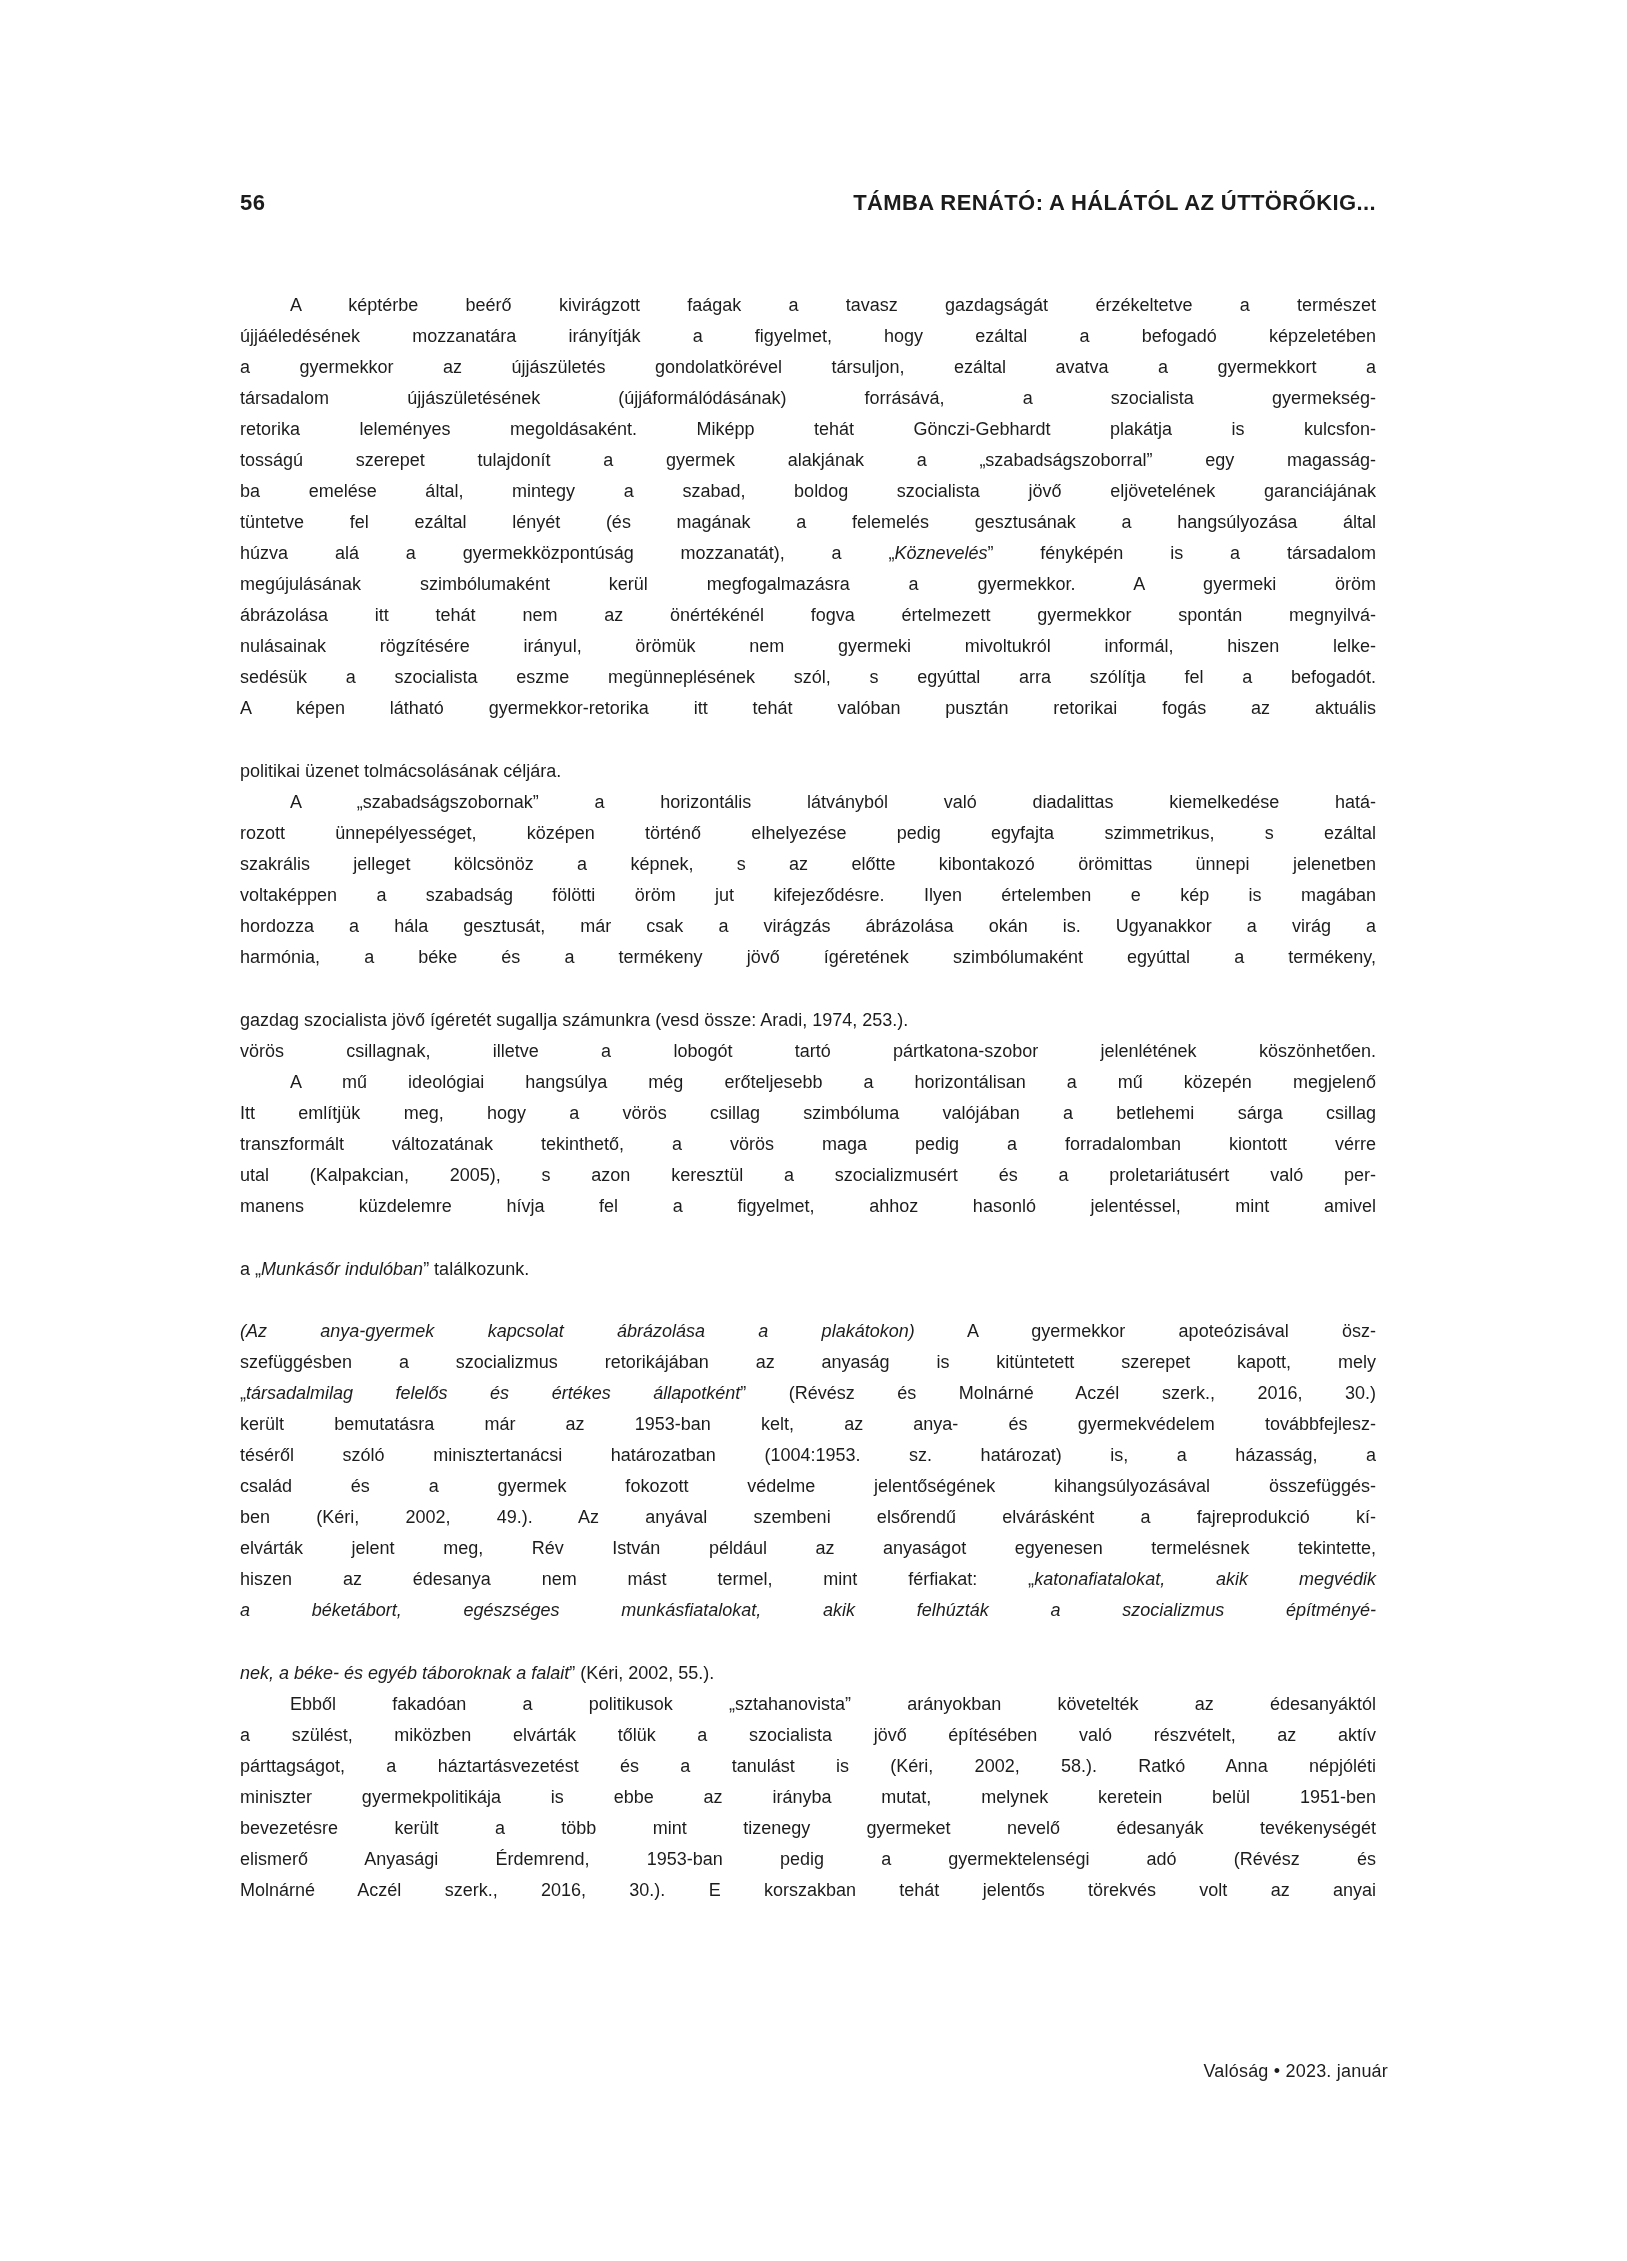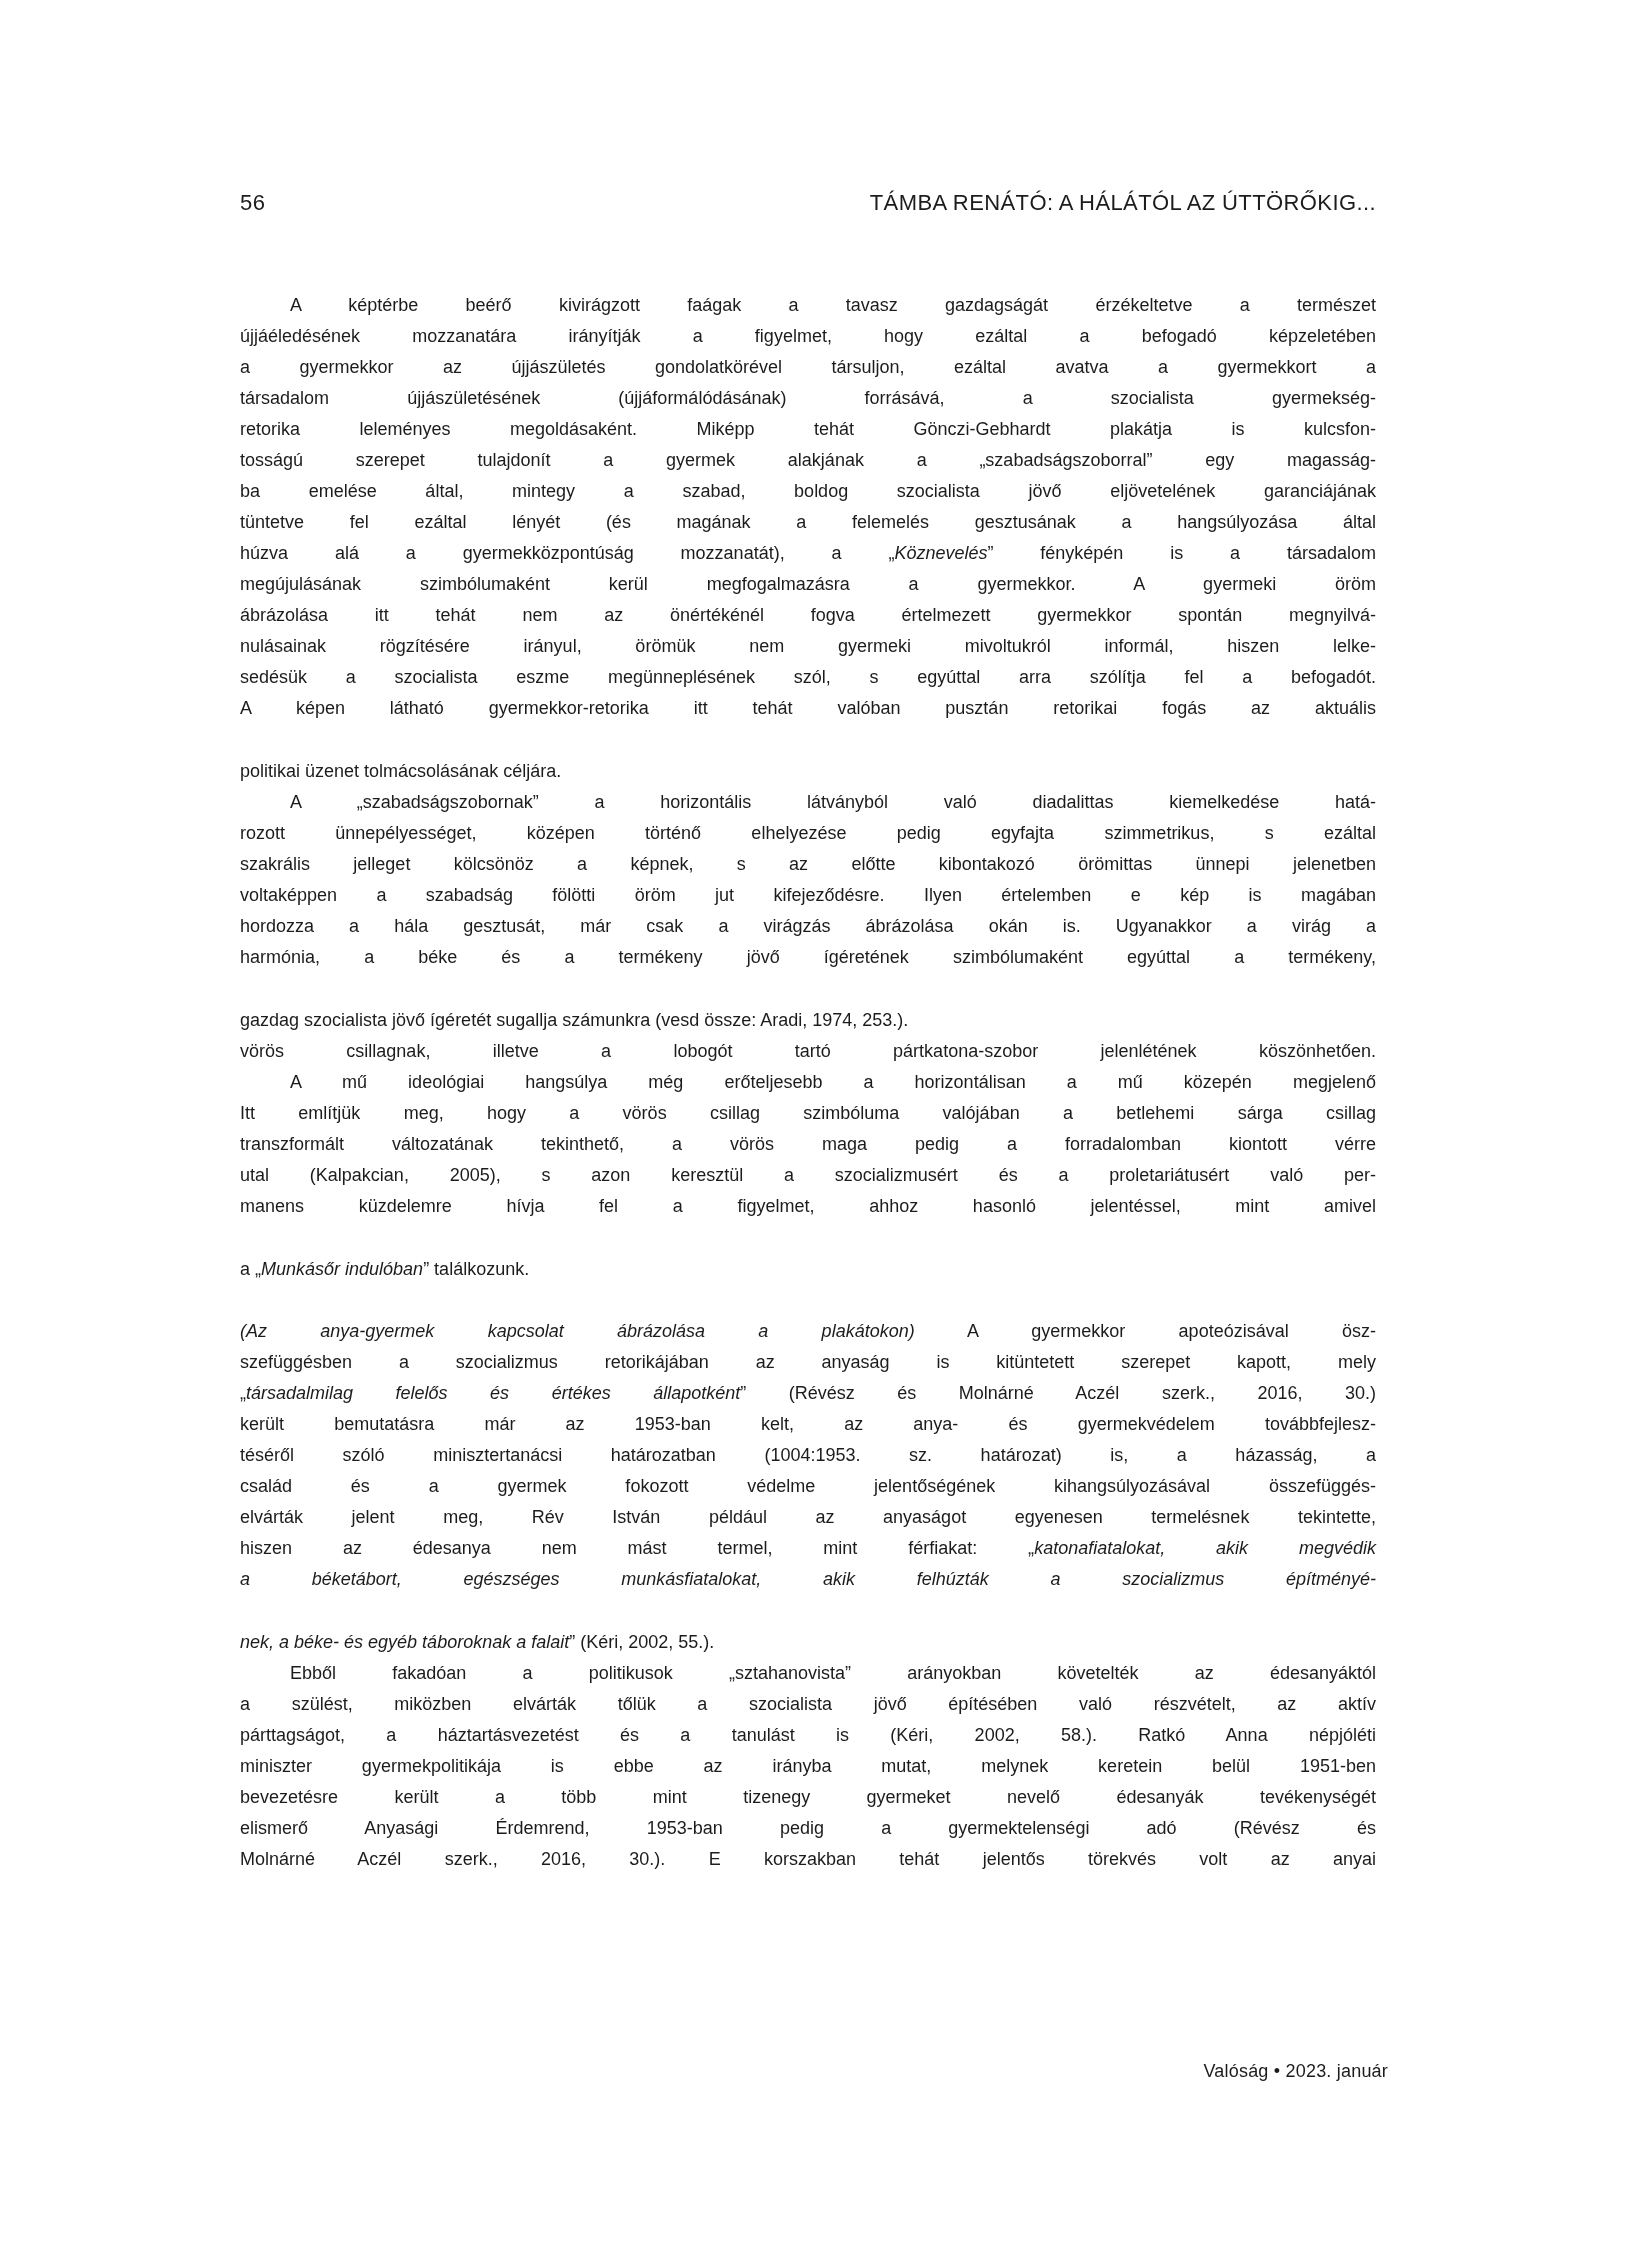--- a/index.html
+++ b/index.html
@@ -1,19 +1,19 @@
 <!DOCTYPE html>
 <html style="font-size:12.3px"><head>
 <meta charset="utf-8">
 <style>
   html, body { margin: 0; padding: 0; background: #ffffff; }
   body { width: 1628px; height: 2261px; position: relative; overflow: hidden; color: #1c1c1c; }
   .running-head {
     position: absolute; top: 190px; left: 240px; width: 1136px; height: 27.6px;
-    font-family: "Liberation Sans", sans-serif; font-size: 22px; letter-spacing: 0.4px;
+    font-family: "Liberation Sans", sans-serif; font-size: 22px; letter-spacing: 0.4px; font-weight: bold;
   }
   .running-head .page-num { position: absolute; left: 0; top: 0; }
   .running-head .title { position: absolute; right: 0; top: 0; }
   .body-text {
     position: absolute; top: 290px; left: 240px; width: 1136px;
     font-family: Liberation Sans, sans-serif; font-size: 18px; line-height: 31px;
   }
   .line { display: block; white-space: nowrap; text-align: justify; text-align-last: justify; height: 31px; overflow: visible; }
   .line.last { text-align-last: left; margin-top: 32px; }
   .line.indent { padding-left: 50px; }
@@ -73,20 +73,21 @@
 
   <div class="gap"></div>
 
   <section>
     <span class="line"><span class="it">(Az anya-gyermek kapcsolat ábrázolása a plakátokon)</span><span> A gyermekkor apoteózisával ösz-</span></span>
     <span class="line">szefüggésben a szocializmus retorikájában az anyaság is kitüntetett szerepet kapott, mely</span>
     <span class="line"><span>„</span><span class="it">társadalmilag felelős és értékes állapotként</span><span>” (Révész és Molnárné Aczél szerk., 2016, 30.)</span></span>
     <span class="line">került bemutatásra már az 1953-ban kelt, az anya- és gyermekvédelem továbbfejlesz-</span>
     <span class="line">téséről szóló minisztertanácsi határozatban (1004:1953. sz. határozat) is, a házasság, a</span>
     <span class="line">család és a gyermek fokozott védelme jelentőségének kihangsúlyozásával összefüggés-</span>
+    <span class="line">ben (Kéri, 2002, 49.). Az anyával szembeni elsőrendű elvárásként a fajreprodukció kí-</span>
     <span class="line">elvárták jelent meg, Rév István például az anyaságot egyenesen termelésnek tekintette,</span>
     <span class="line"><span>hiszen az édesanya nem mást termel, mint férfiakat: „</span><span class="it">katonafiatalokat, akik megvédik</span></span>
     <span class="line it">a béketábort, egészséges munkásfiatalokat, akik felhúzták a szocializmus építményé-</span>
     <span class="line last"><span class="it">nek, a béke- és egyéb táboroknak a falait</span><span>” (Kéri, 2002, 55.).</span></span>
   </section>
 
   <section>
     <span class="line indent">Ebből fakadóan a politikusok „sztahanovista” arányokban követelték az édesanyáktól</span>
     <span class="line">a szülést, miközben elvárták tőlük a szocialista jövő építésében való részvételt, az aktív</span>
     <span class="line">párttagságot, a háztartásvezetést és a tanulást is (Kéri, 2002, 58.). Ratkó Anna népjóléti</span>

